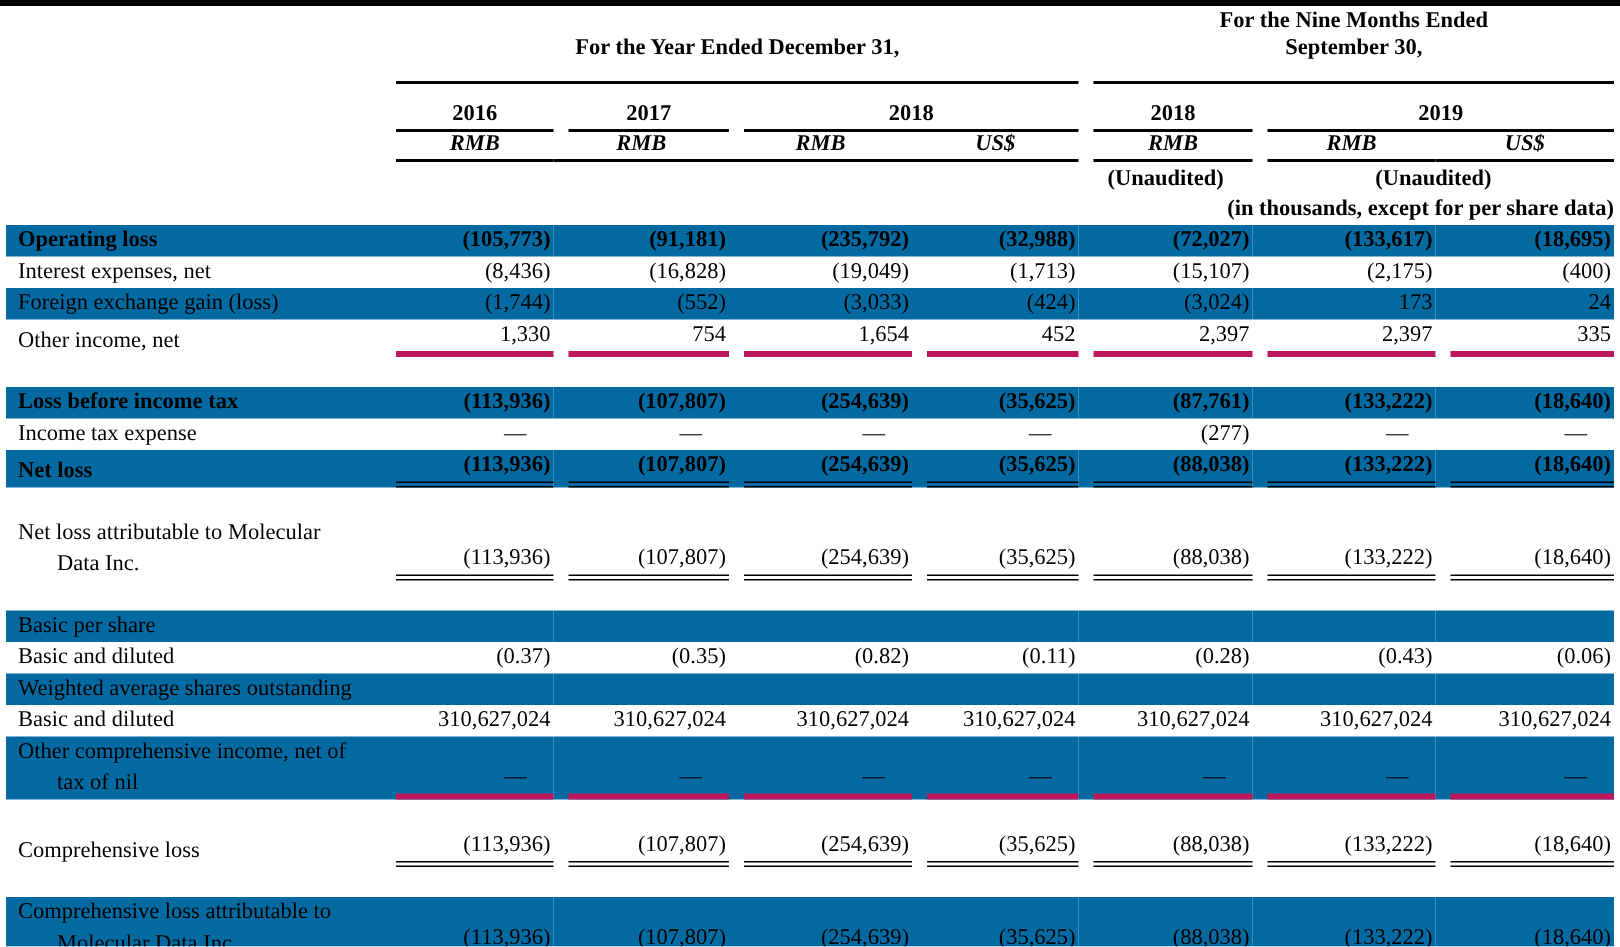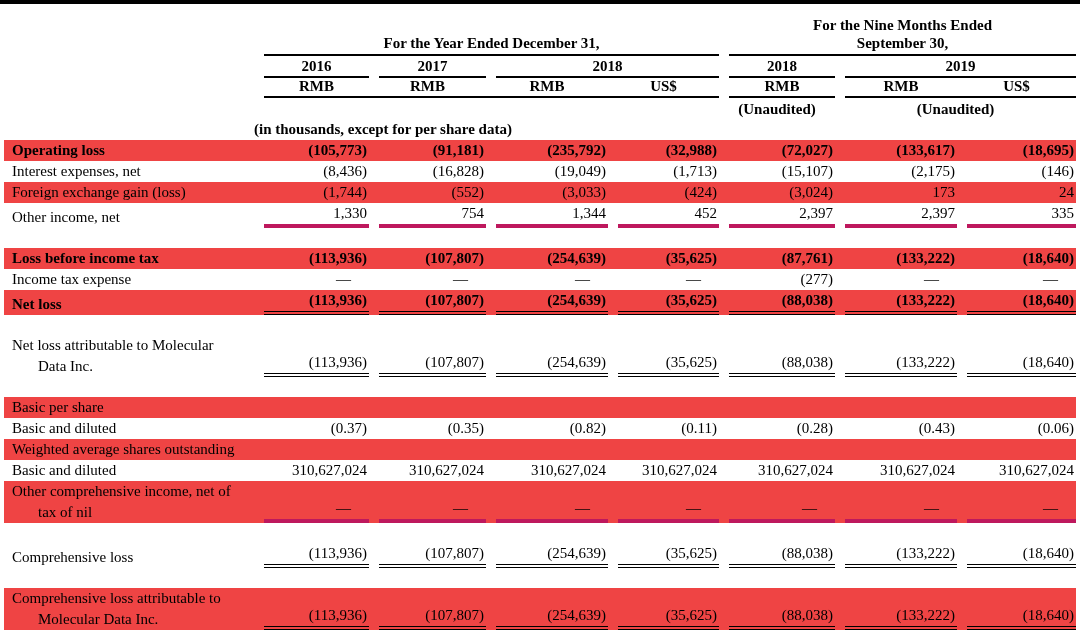--- a/index.html
+++ b/index.html
@@ -7,33 +7,33 @@
   body { font-family: "Liberation Serif", "DejaVu Serif", serif; color: #000; }
   .page { width: 1080px; height: 631px; background: #fff; overflow: hidden; position: relative; }
   .topbar { width: 1080px; height: 4px; background: #000; }
 
   table.fin { border-collapse: collapse; table-layout: fixed; width: 1072px; margin: 0 4px; }
   td { padding: 0; }
 
   
   thead td { vertical-align: bottom; font-weight: bold; font-size: 15px; text-align: center; }
   tr.h-groups td { height: 52px; }
-  tr.h-years td  { height: 22px; }
-  tr.h-curr td   { height: 14px; }
+  tr.h-years td  { height: 32px; }
+  tr.h-curr td   { height: 14px; font-style: italic; }
   tr.h-unaud td  { height: 20px; }
   tr.h-units td  { height: 22px; }
-  .grp-line { border-bottom: 2px solid #000; margin-left: 10px; padding-bottom: 2px; line-height: 18px; }
+  .grp-line { border-bottom: 2px solid #000; margin-left: 10px; padding-bottom: 13px; line-height: 18px; }
   .yline { border-bottom: 2px solid #000; margin-left: 10px; padding-bottom: 1px; }
   .cline { border-bottom: 2px solid #000; padding-bottom: 1px; }
   .cline.ml { margin-left: 10px; }
-  .units { text-align: left; padding-bottom: 2px; }
+  .units { text-align: right; padding-bottom: 2px; }
 
   
   tbody td { font-size: 15px; vertical-align: bottom; height: 21px; line-height: 21px; }
-  tbody tr.shade { background: #ef4444; }
+  tbody tr.shade { background: #0369a1; }
   tbody tr.bold  { font-weight: bold; }
   td.lbl { text-align: left; padding-left: 8px; }
   td.lbl .lbl-line { line-height: 21px; }
   td.lbl .indent { padding-left: 26px; }
   td.val .cell { margin-left: 10px; text-align: right; padding-right: 2px; line-height: 21px; }
   .cell.u1 { border-bottom: 4px solid #be185d; }
   .cell.u2 { border-bottom: 4px double #000; }
   .dash { display: inline-block; padding-right: 16px; }
   tr.spacer td { height: 20px; line-height: 20px; }
 </style>
@@ -162,21 +162,21 @@
           <td class="val">
             <div class="cell"><span>(1,713)</span></div>
           </td>
           <td class="val">
             <div class="cell"><span>(15,107)</span></div>
           </td>
           <td class="val">
             <div class="cell"><span>(2,175)</span></div>
           </td>
           <td class="val">
-            <div class="cell"><span>(146)</span></div>
+            <div class="cell"><span>(400)</span></div>
           </td>
         </tr>
         <tr class="shade">
           <td class="lbl">
             <div class="lbl-line">Foreign exchange gain (loss)</div>
           </td>
           <td class="val">
             <div class="cell"><span>(1,744)</span></div>
           </td>
           <td class="val">
@@ -202,21 +202,21 @@
           <td class="lbl">
             <div class="lbl-line">Other income, net</div>
           </td>
           <td class="val">
             <div class="cell u1"><span>1,330</span></div>
           </td>
           <td class="val">
             <div class="cell u1"><span>754</span></div>
           </td>
           <td class="val">
-            <div class="cell u1"><span>1,344</span></div>
+            <div class="cell u1"><span>1,654</span></div>
           </td>
           <td class="val">
             <div class="cell u1"><span>452</span></div>
           </td>
           <td class="val">
             <div class="cell u1"><span>2,397</span></div>
           </td>
           <td class="val">
             <div class="cell u1"><span>2,397</span></div>
           </td>

